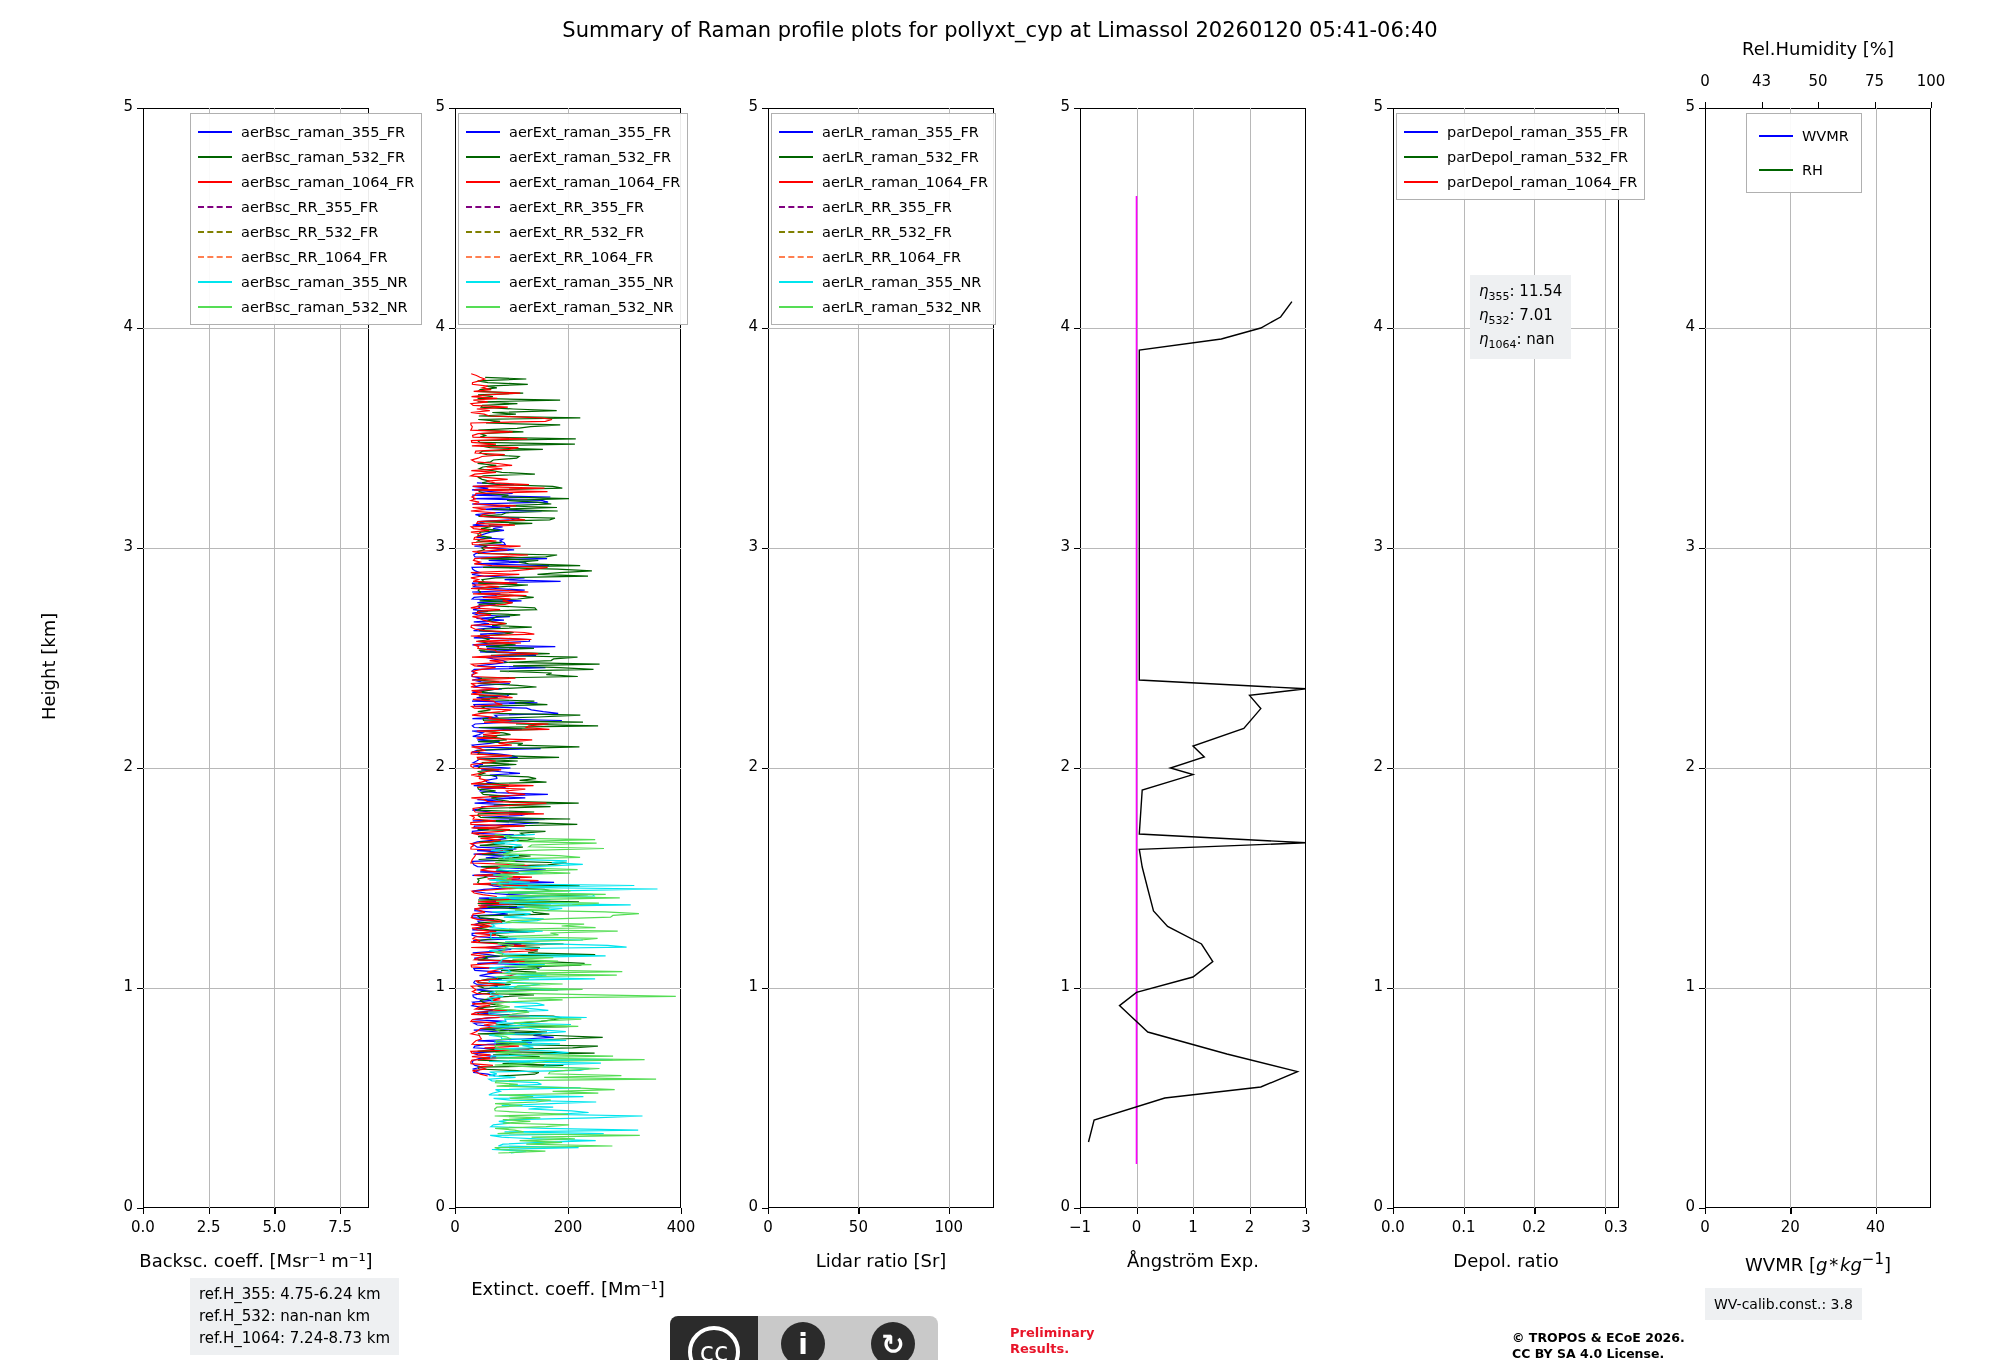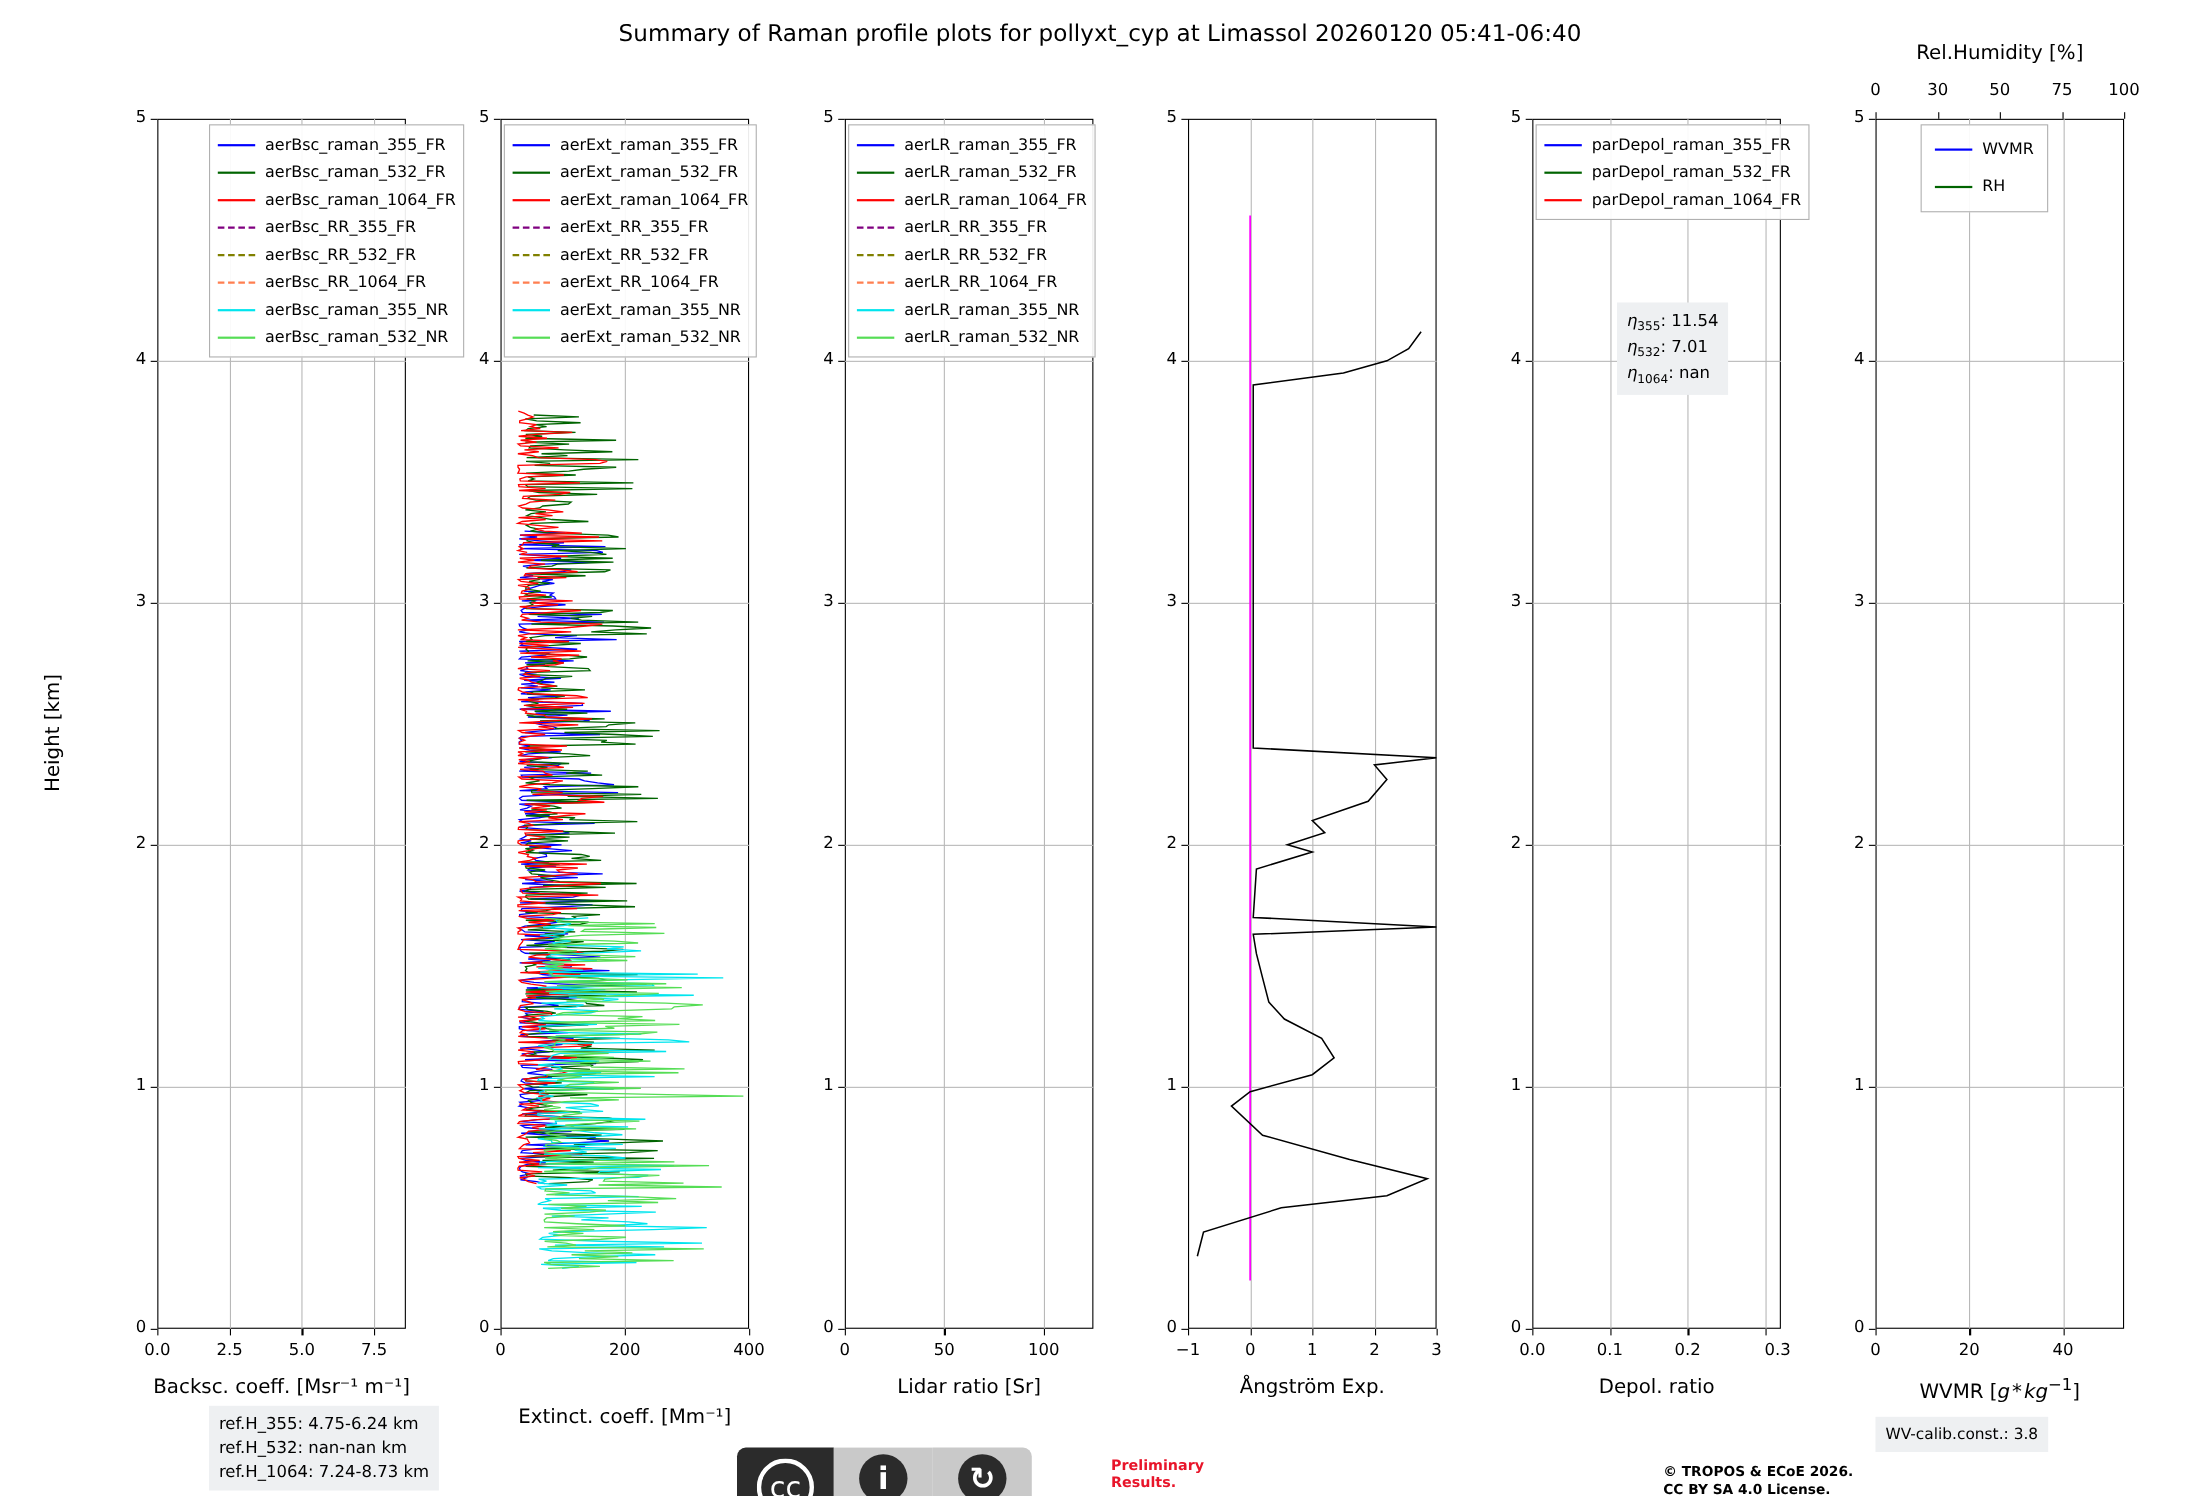--- a/index.html
+++ b/index.html
@@ -385,21 +385,21 @@
 <div class="copy" id="copynote" style="left:1512px;top:1330px;">
     <div>© TROPOS &amp; ECoE 2026.</div>
     <div>CC BY SA 4.0 License.</div>
   </div>
 <div class="infobox" style="left:1705px;top:1288px;font-size:14px;">WV-calib.const.: 3.8</div>
 
 <div class="ylabel" style="left: 38px; top: 720px;">Height [km]</div>
 <div class="toplabel" style="left: 1665px; top: 38px; width: 306px;">Rel.Humidity [%]</div>
 <div class="xtick-label" style="left: 1675px; top: 72px; width: 60px;">0</div>
 <div class="tickmark" style="left: 1705px; top: 102px; width: 1.3px; height: 6px;"></div>
-<div class="xtick-label" style="left: 1731.5px; top: 72px; width: 60px;">30</div>
+<div class="xtick-label" style="left: 1731.5px; top: 72px; width: 60px;">43</div>
 <div class="tickmark" style="left: 1761.5px; top: 102px; width: 1.3px; height: 6px;"></div>
 <div class="xtick-label" style="left: 1788px; top: 72px; width: 60px;">50</div>
 <div class="tickmark" style="left: 1818px; top: 102px; width: 1.3px; height: 6px;"></div>
 <div class="xtick-label" style="left: 1844.5px; top: 72px; width: 60px;">75</div>
 <div class="tickmark" style="left: 1874.5px; top: 102px; width: 1.3px; height: 6px;"></div>
 <div class="xtick-label" style="left: 1901px; top: 72px; width: 60px;">100</div>
 <div class="tickmark" style="left: 1931px; top: 102px; width: 1.3px; height: 6px;"></div>
 <div class="infobox" style="left: 1470px; top: 275px;">
     <div><i>η</i><sub style="font-size:11px">355</sub>: 11.54</div>
     <div><i>η</i><sub style="font-size:11px">532</sub>: 7.01</div>

